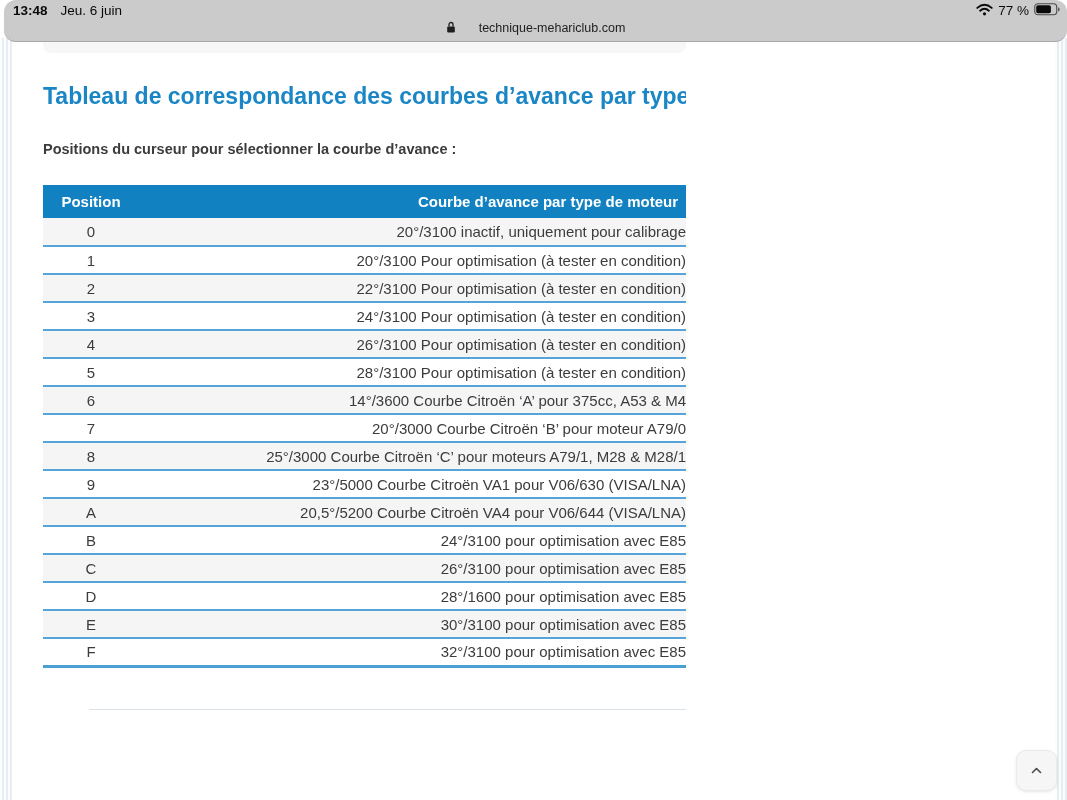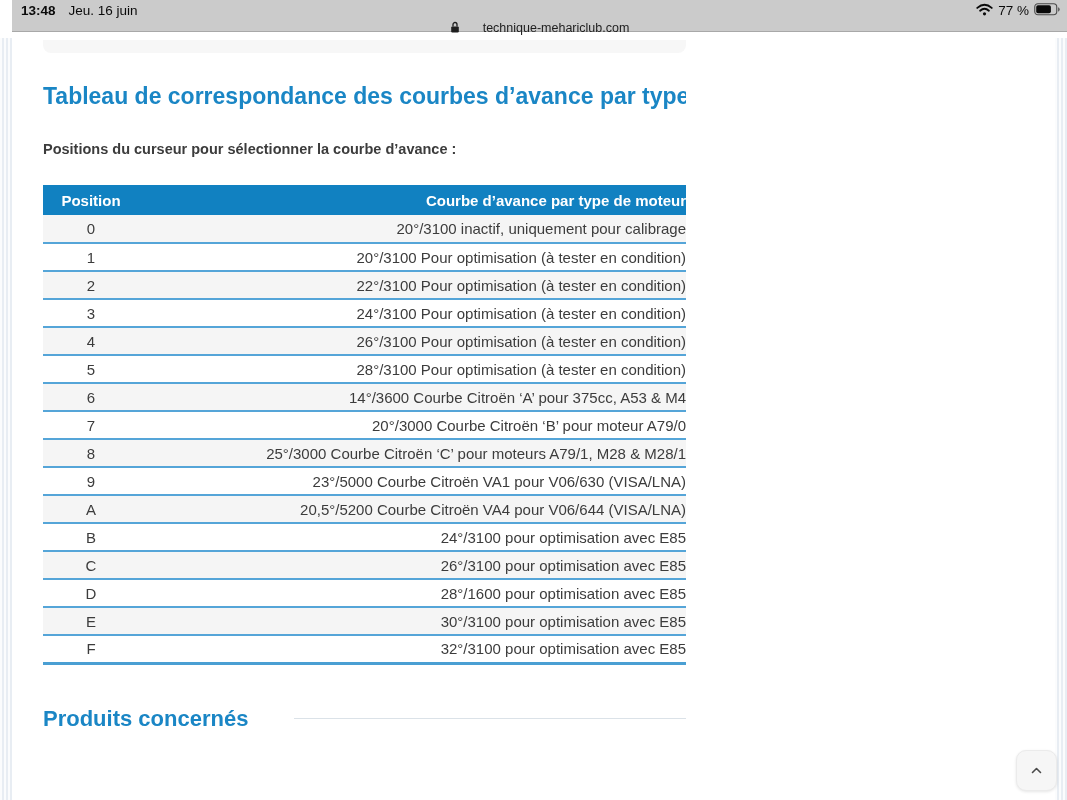--- a/index.html
+++ b/index.html
@@ -6,24 +6,25 @@
   html, body { margin: 0; padding: 0; }
   body {
     width: 1067px; height: 800px;
     position: relative; overflow: hidden;
     background: #ffffff;
     font-family: "Liberation Sans", "DejaVu Sans", sans-serif;
   }
 
   
   .chrome {
-    position: absolute; top: 0; left: 12px; right: 0; height: 32px;
+    position: absolute; top: 0; left: 4px; right: 0; height: 42px;
     background: #cbcbcb;
     border-bottom: 1px solid #a8a8a8;
     z-index: 5;
+    border-radius: 12px;
   }
   .status-left {
     position: absolute; left: 9px; top: 3px;
     display: flex; gap: 13px; align-items: baseline;
     font-size: 13.5px; color: #0a0a0a; font-weight: 600;
   }
   .status-left .date { font-weight: 500; }
   .status-right {
     position: absolute; right: 7px; top: 3px;
     display: flex; align-items: flex-start; gap: 5px;
@@ -65,21 +66,21 @@
     font-size: 14.5px; color: #3c3c3c; font-weight: bold;
   }
 
   table.curves {
     margin-top: 28px; width: 100%;
     border-collapse: collapse;
   }
   table.curves thead th {
     background: #1181c1; color: #ffffff;
     font-size: 15px; font-weight: 700;
-    height: 30px; padding: 0;
+    height: 30px; padding: 8px;
   }
   th.pos-h { width: 96px; text-align: center; }
   th.desc-h { text-align: right; padding-left: 7px; }
   table.curves tbody tr { border-bottom: 2px solid #55a5d8; background: #ffffff; }
   table.curves tbody tr:last-child { border-bottom: 3px solid #4a9fd3; }
   table.curves tbody tr.alt { background: #f5f5f5; }
   table.curves td {
     height: 28px; font-size: 15px; color: #3c3c3c; padding: 0;
   }
   td.pos { text-align: center; }
@@ -105,21 +106,21 @@
     box-shadow: 0 1px 3px rgba(0,0,0,0.10);
     z-index: 10; cursor: pointer;
   }
 </style>
 </head>
 <body>
 
 <div class="chrome">
   <div class="status-left">
     <span>13:48</span>
-    <span class="date">Jeu. 16 juin</span>
+    <span class="date">Jeu. 6 juin</span>
   </div>
   <div class="status-right">
     <span style="display:flex;">
       <svg width="17" height="13" viewBox="0 0 17 13">
         <path d="M1.3 4.9 Q8.5 -1.3 15.7 4.9" fill="none" stroke="#0a0a0a" stroke-width="1.9" stroke-linecap="round"></path>
         <path d="M4.1 7.7 Q8.5 3.9 12.9 7.7" fill="none" stroke="#0a0a0a" stroke-width="1.9" stroke-linecap="round"></path>
         <circle cx="8.5" cy="10.8" r="1.6" fill="#0a0a0a"></circle>
       </svg>
     </span>
     <span>77 %</span>
@@ -237,21 +238,20 @@
         </tr>
 
         <tr>
           <td class="pos">F</td>
           <td class="desc">32°/3100 pour optimisation avec E85</td>
         </tr>
       </tbody>
   </table>
 
   <h2 class="section-title">
-    <span>Produits concernés</span>
     <span class="divider"></span>
   </h2>
 </div>
 
 <div class="scroll-top">
   <span style="display:flex;">
     <svg width="17" height="15" viewBox="0 0 17 15">
       <polyline points="4.5,9.5 8.5,5.5 12.5,9.5" fill="none" stroke="#4a4a4a" stroke-width="1.6" stroke-linecap="round" stroke-linejoin="round"></polyline>
     </svg>
   </span>

